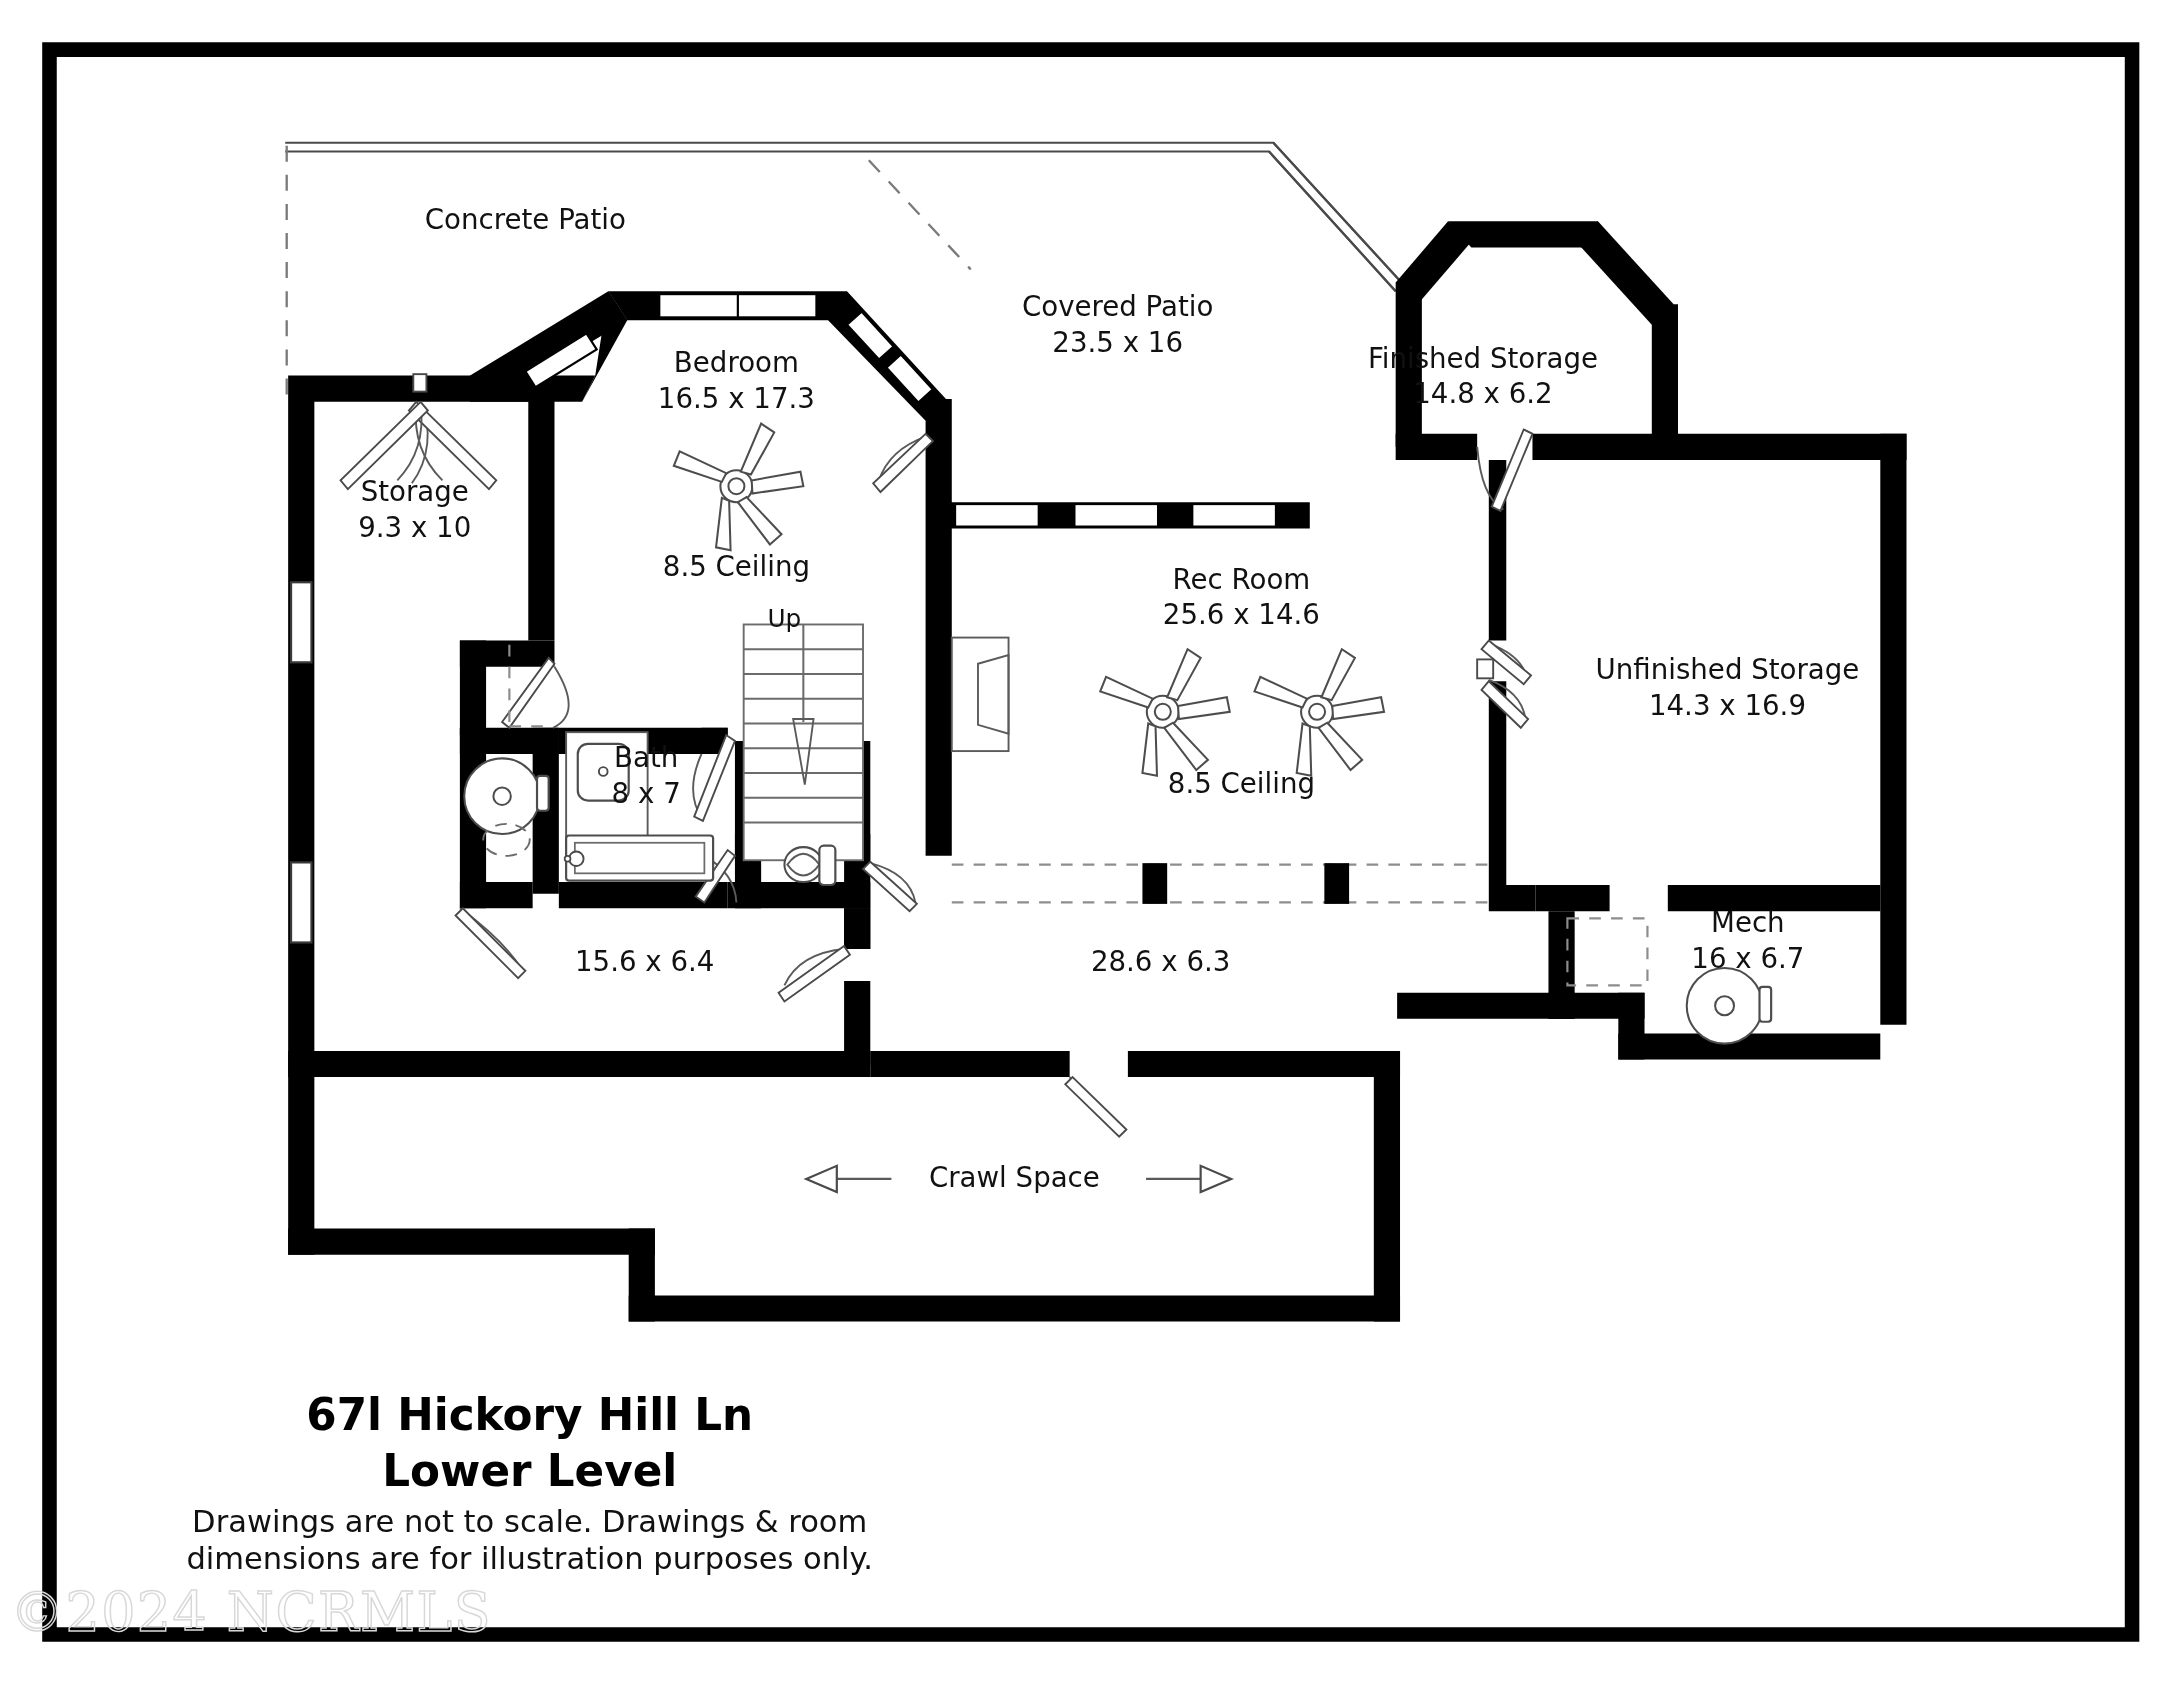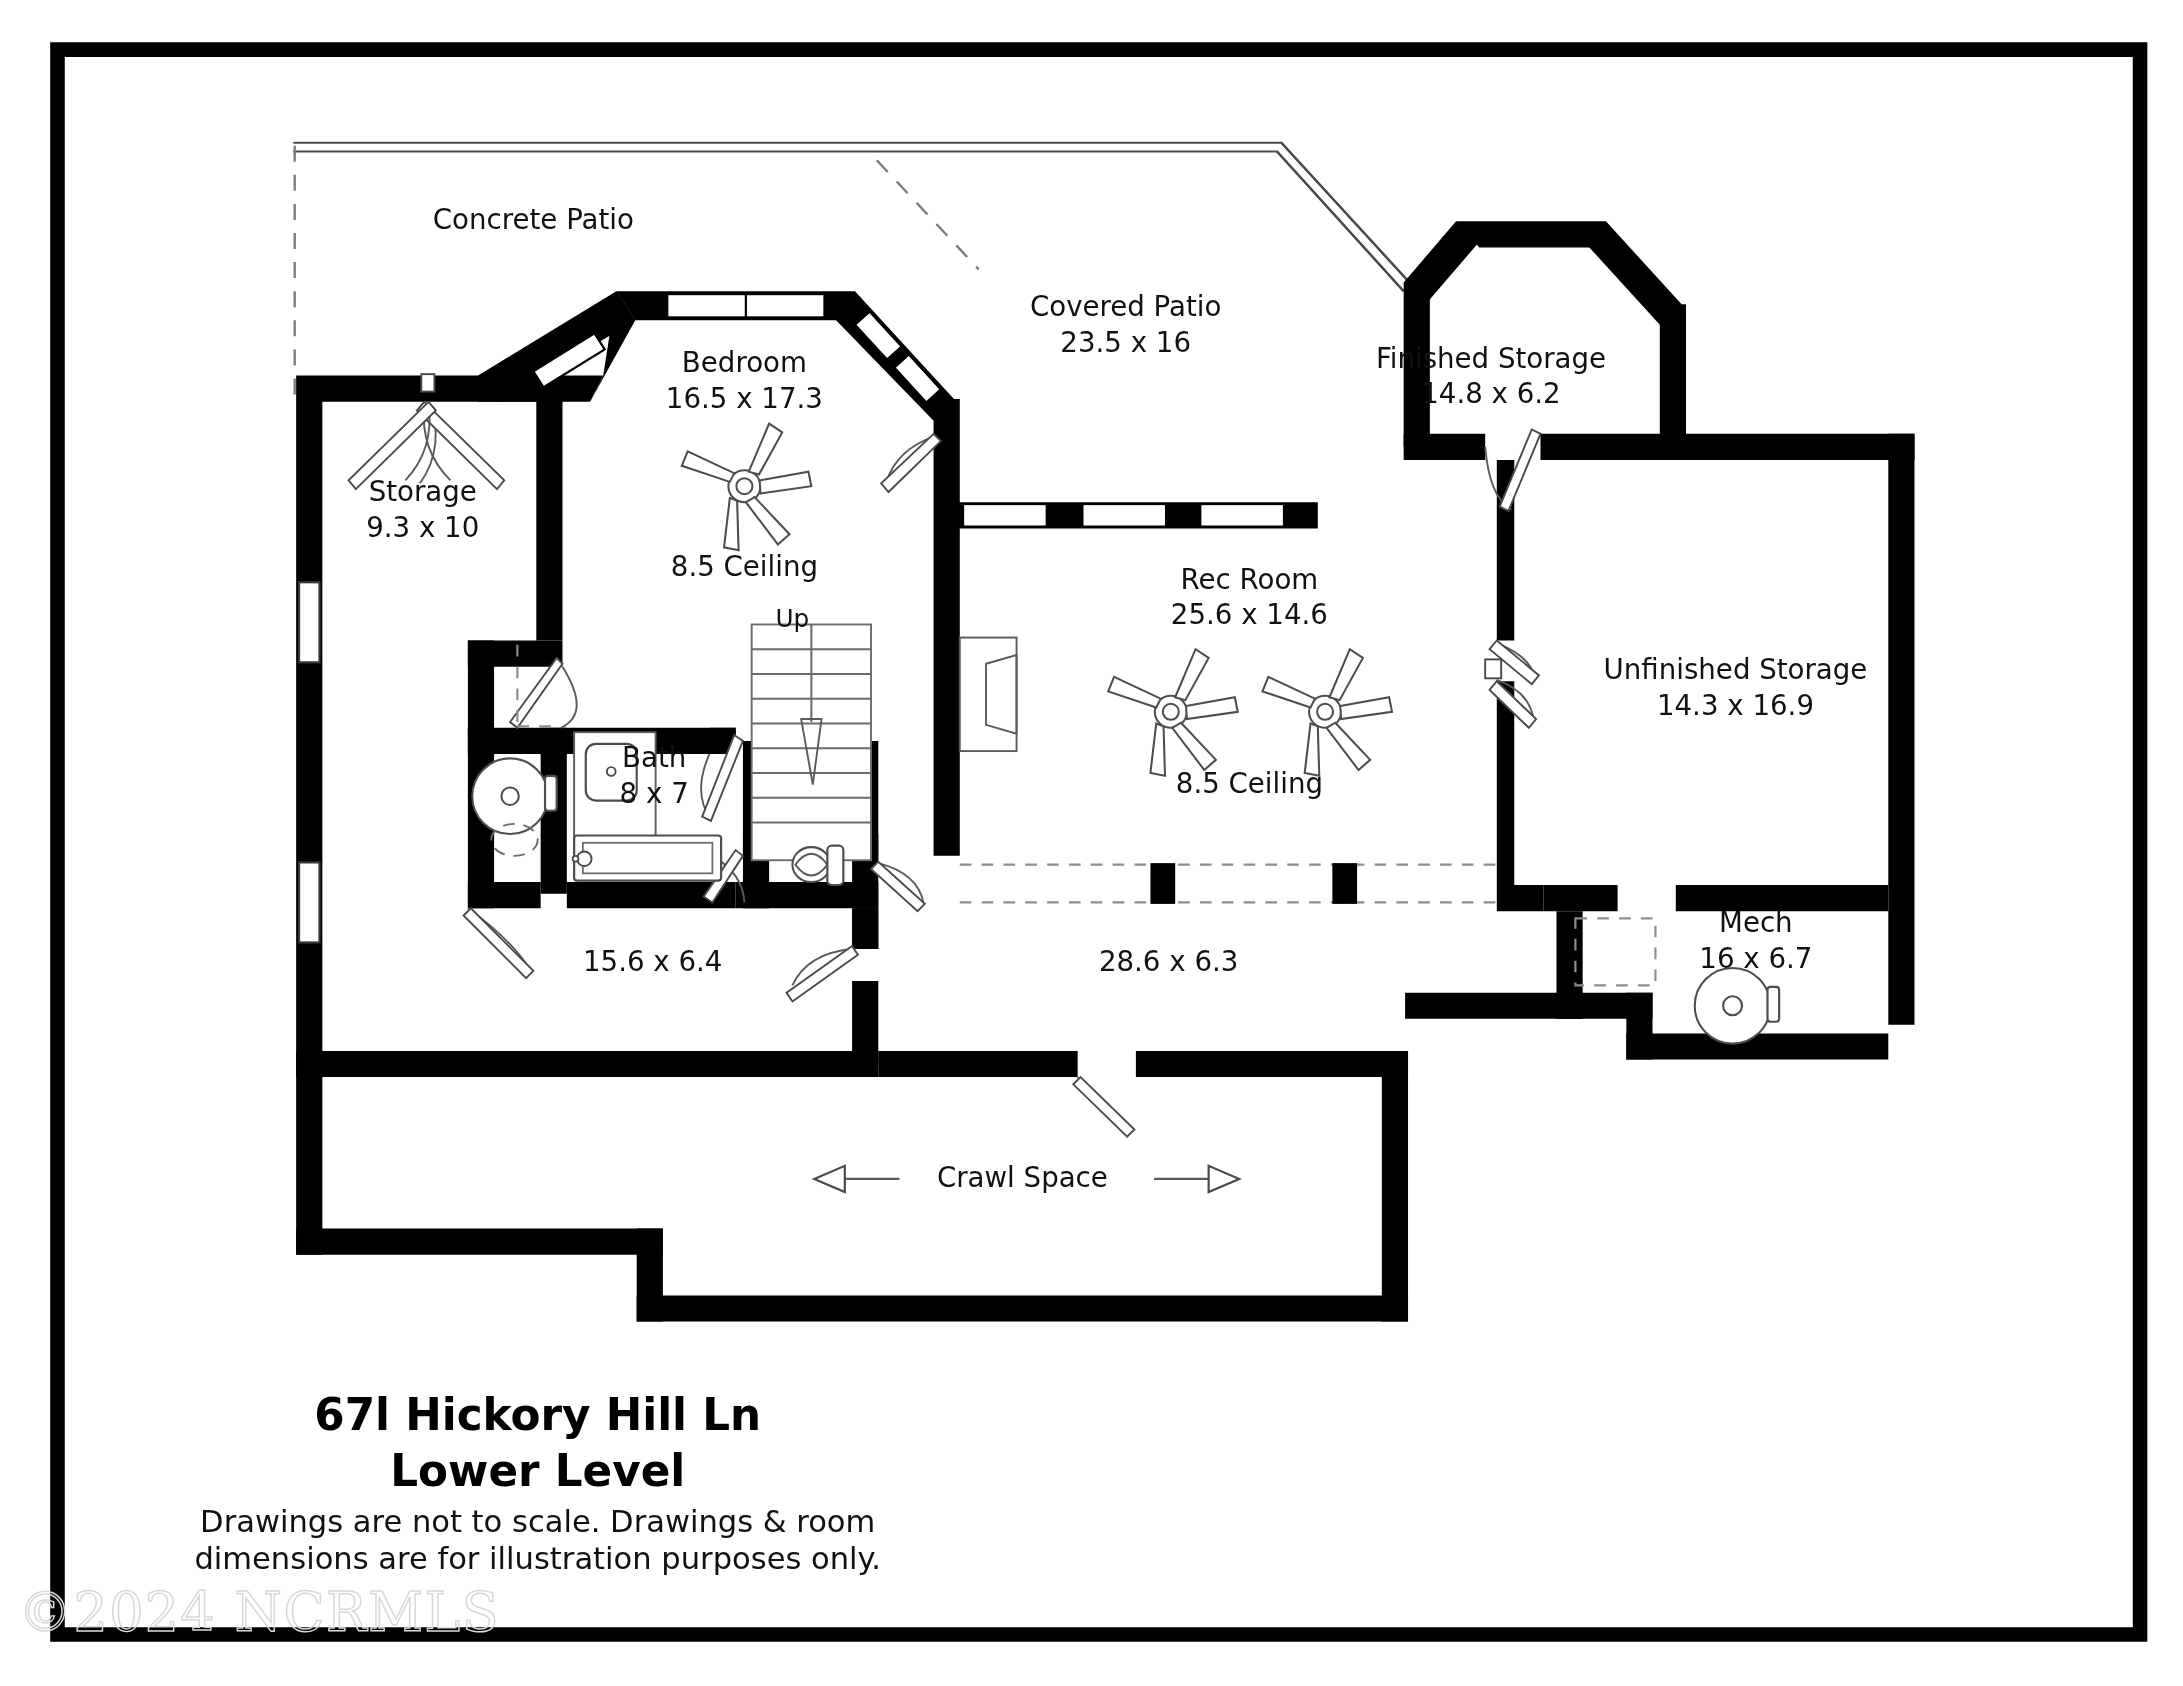--- a/index.html
+++ b/index.html
@@ -10,21 +10,21 @@
   }
   body {
     width: 2183px;
     height: 1687px;
     font-family: "DejaVu Sans", sans-serif;
     position: relative;
     overflow: hidden;
   }
   #plan-root {
     position: absolute;
-    left: 8px; top: 0;
+    left: 0; top: 0;
     width: 2169px;
     height: 1687px;
   }
   svg.plan {
     display: block;
     width: 2183px;
     height: 1687px;
   }
   .wall      { fill: #000000; }
   .thinline  { fill: none; stroke: #4a4a4a; stroke-width: 3; }

